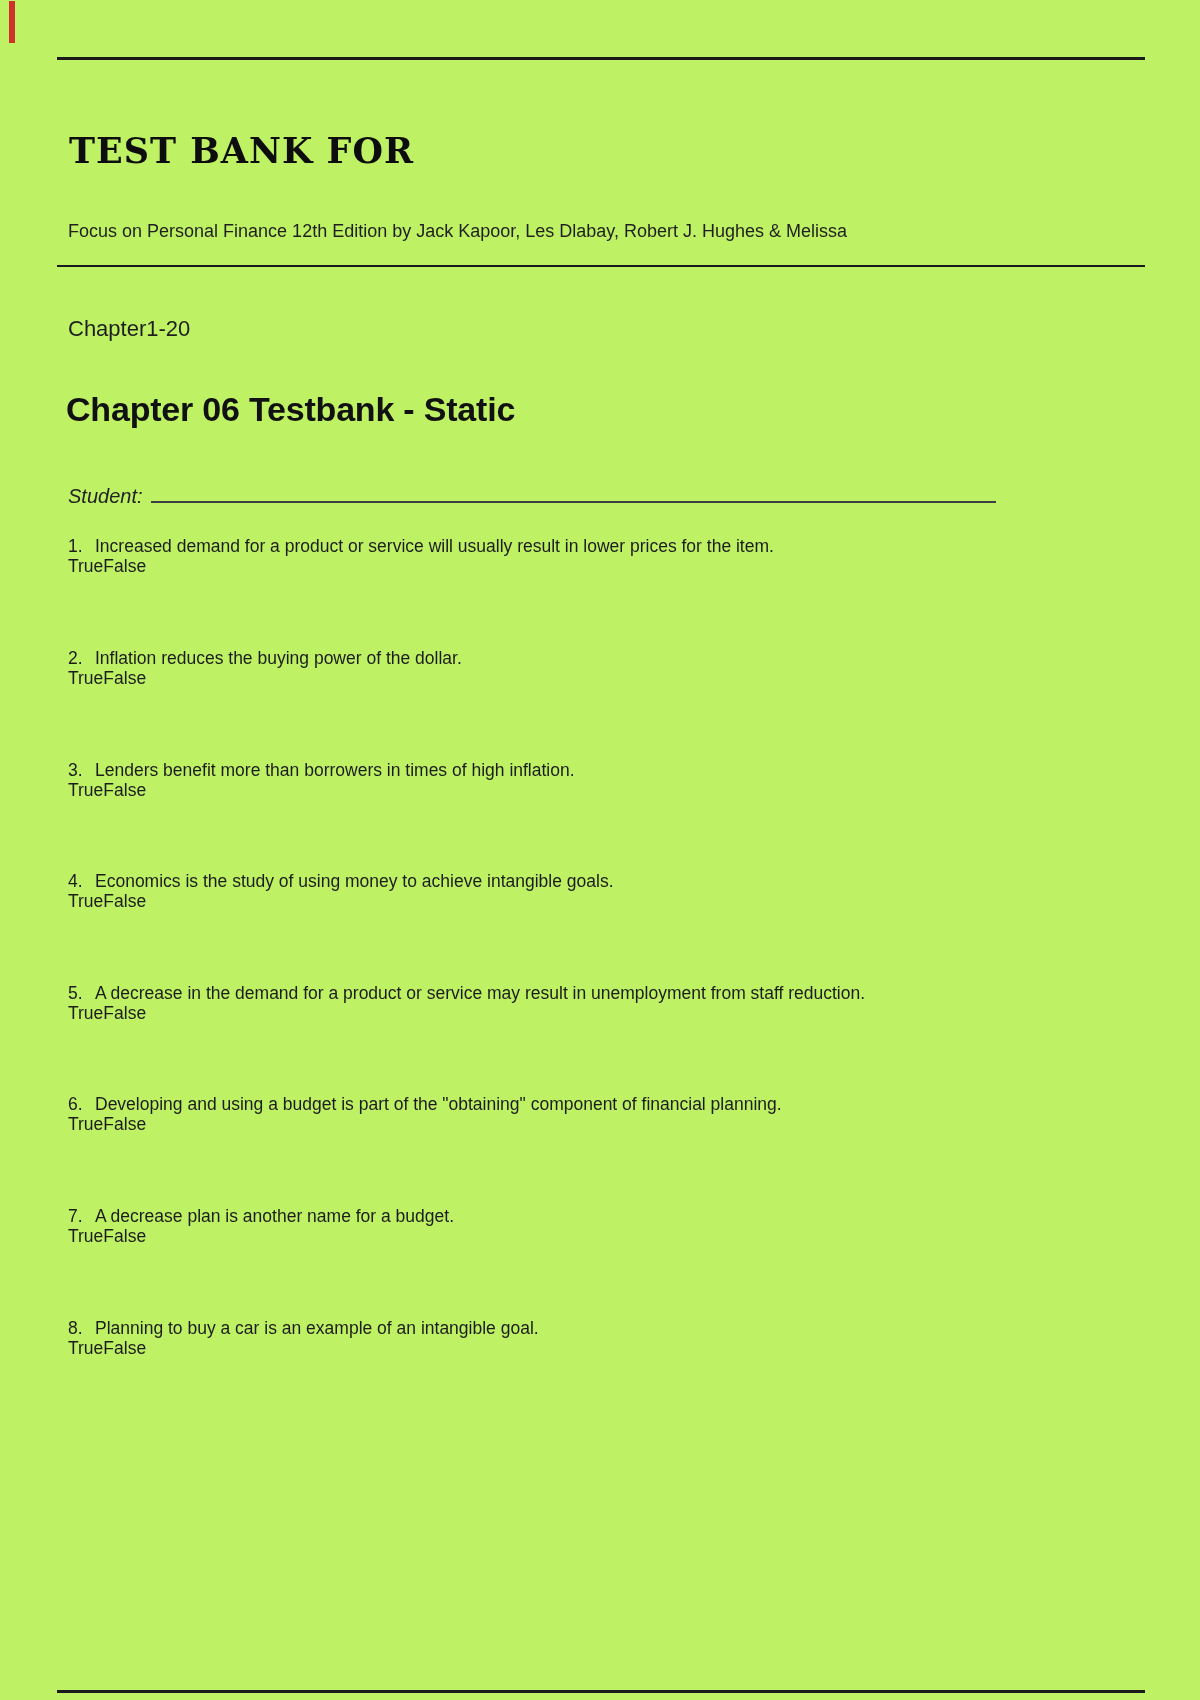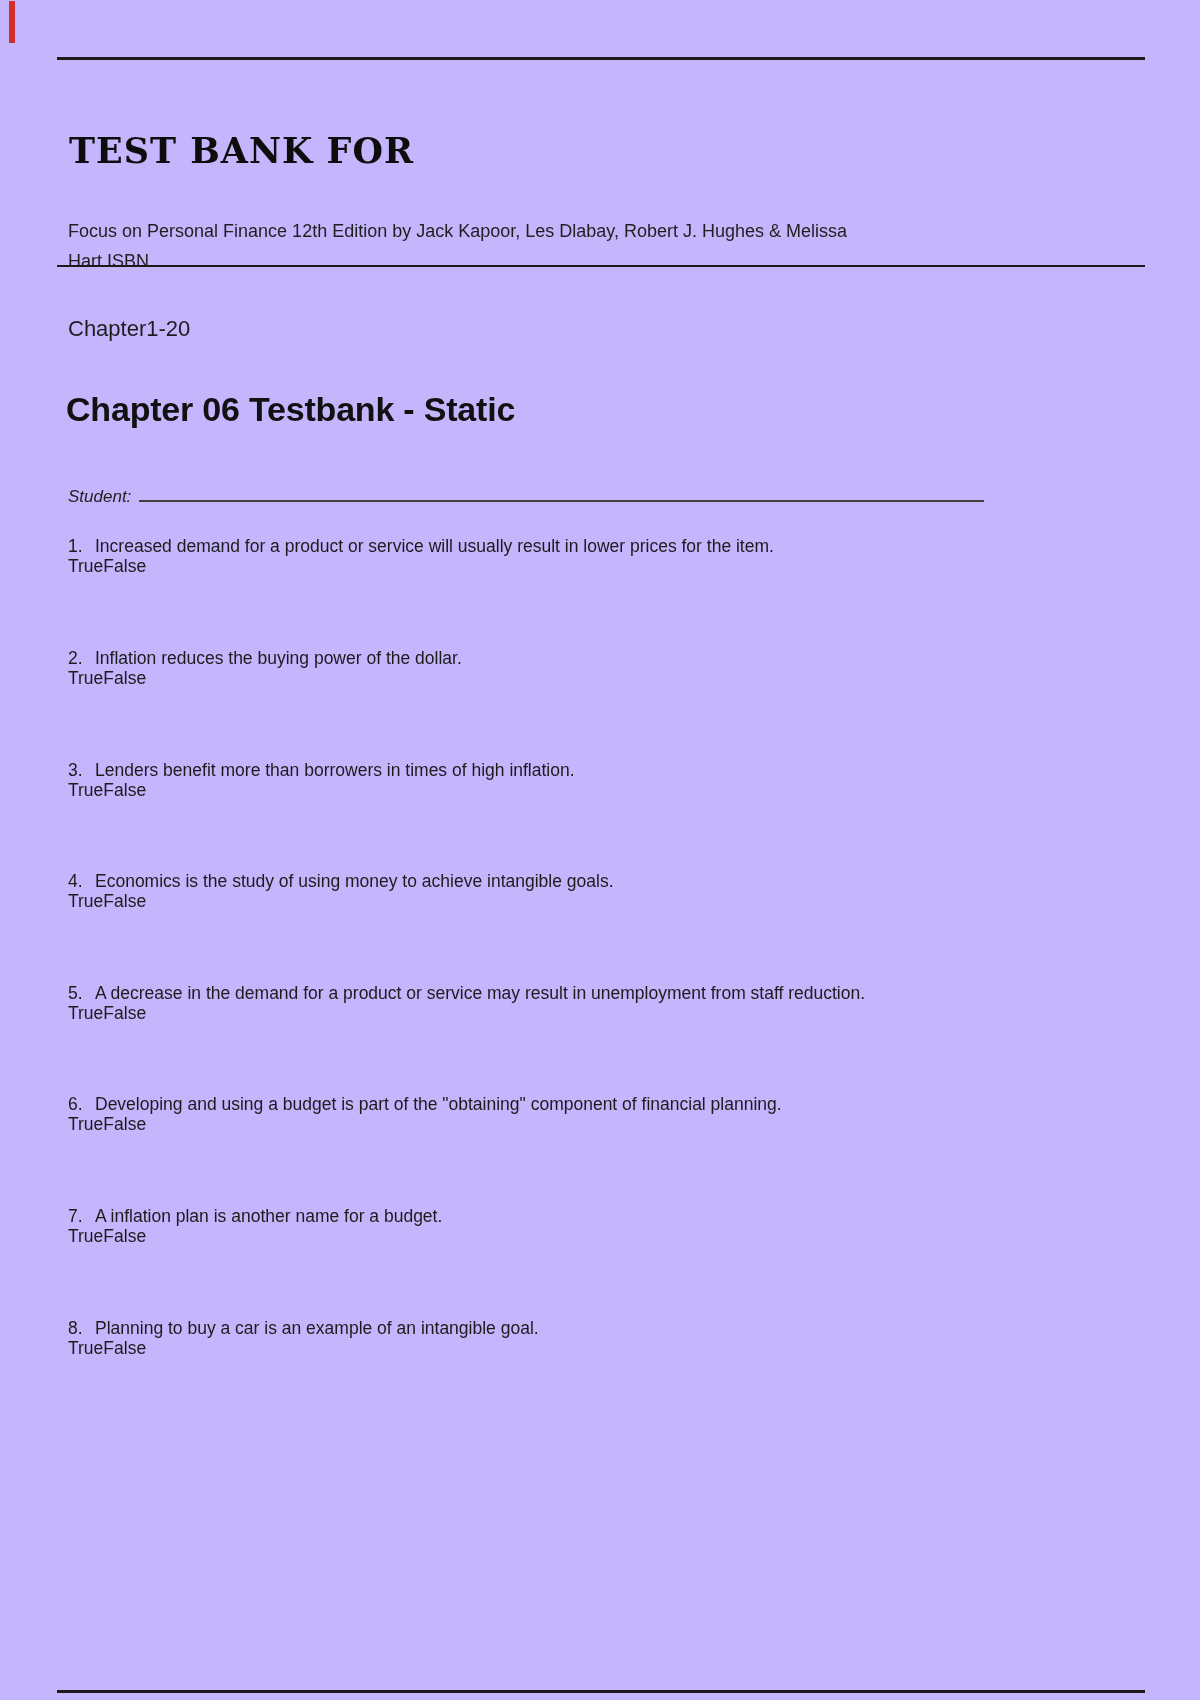--- a/index.html
+++ b/index.html
@@ -4,21 +4,21 @@
 <style>
   html, body {
     margin: 0;
     padding: 0;
     background: #ffffff;
   }
   .page {
     position: relative;
     width: 1200px;
     height: 1700px;
-    background: #c4b5fd;
+    background: #bef264;
     font-family: "Liberation Sans", "DejaVu Sans", sans-serif;
     color: var(--text, #1e1e1e);
     overflow: hidden;
   }
   .red-mark {
     position: absolute;
     left: 9px;
     top: 1px;
     width: 6px;
     height: 42px;
@@ -67,21 +67,21 @@
     margin: 0;
     font-size: 34px;
     font-weight: 700;
     letter-spacing: -0.2px;
     color: #111111;
   }
   .student-row {
     position: absolute;
     left: 68px;
     top: 486px;
-    font-size: 17px;
+    font-size: 20px;
     line-height: 20px;
     white-space: nowrap;
   }
   .student-label {
     font-style: italic;
     color: #222222;
   }
   .student-blank {
     display: inline-block;
     width: 845px;
@@ -111,21 +111,20 @@
 <div class="page">
 
   <div class="red-mark"></div>
 
   <div class="rule rule-top"></div>
 
   <div class="banner">TEST BANK FOR</div>
 
   <div class="subtitle">
     <div>Focus on Personal Finance 12th Edition by Jack Kapoor, Les Dlabay, Robert J. Hughes &amp; Melissa</div>
-    <div>Hart ISBN</div>
   </div>
 
   <div class="rule rule-subtitle"></div>
 
   <div class="chapter-range">Chapter1-20</div>
 
   <h1 class="heading">Chapter 06 Testbank - Static</h1>
 
   <div class="student-row">
     <span class="student-label">Student:</span><span class="student-blank"></span>
@@ -180,21 +179,21 @@
     <div class="q-line">
       <span class="q-num">6.</span><span class="q-text">Developing and using a budget is part of the "obtaining" component of financial planning.</span>
     </div>
     <div class="tf-line">
       <span class="tf">True</span><span class="tf">False</span>
     </div>
   </div>
 
   <div class="question" style="top:1206px">
     <div class="q-line">
-      <span class="q-num">7.</span><span class="q-text">A inflation plan is another name for a budget.</span>
+      <span class="q-num">7.</span><span class="q-text">A decrease plan is another name for a budget.</span>
     </div>
     <div class="tf-line">
       <span class="tf">True</span><span class="tf">False</span>
     </div>
   </div>
 
   <div class="question" style="top:1318px">
     <div class="q-line">
       <span class="q-num">8.</span><span class="q-text">Planning to buy a car is an example of an intangible goal.</span>
     </div>

